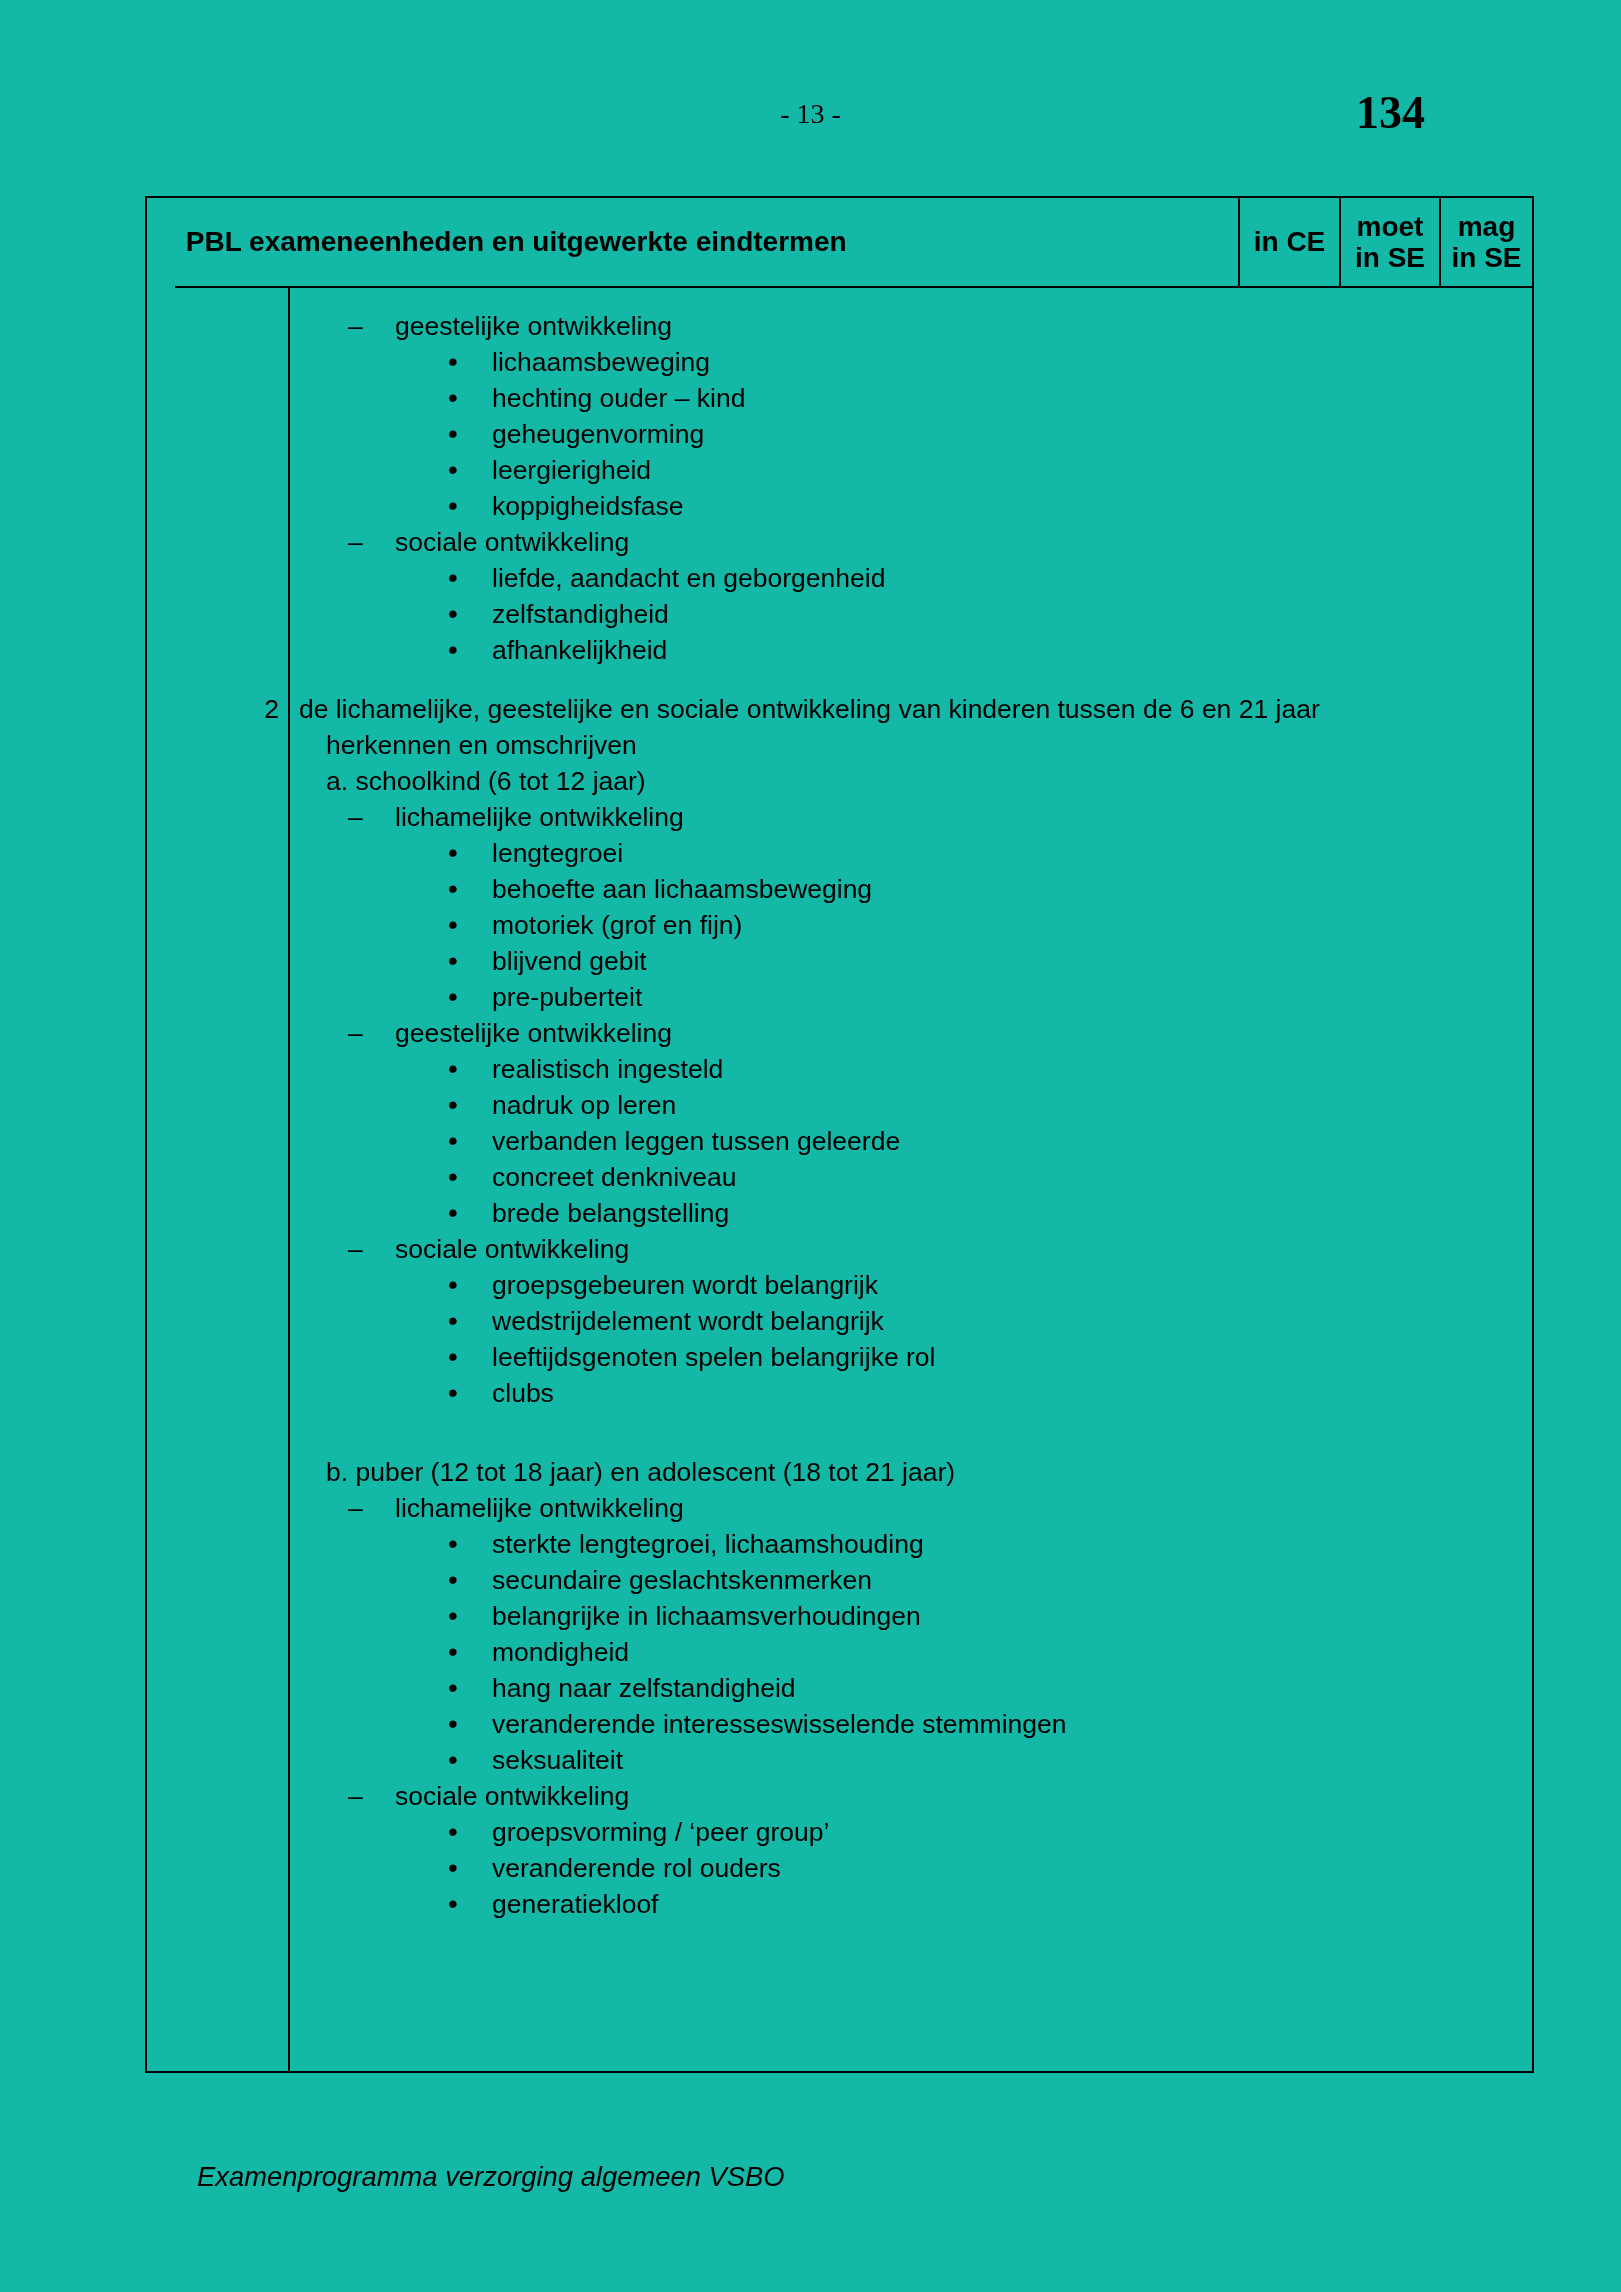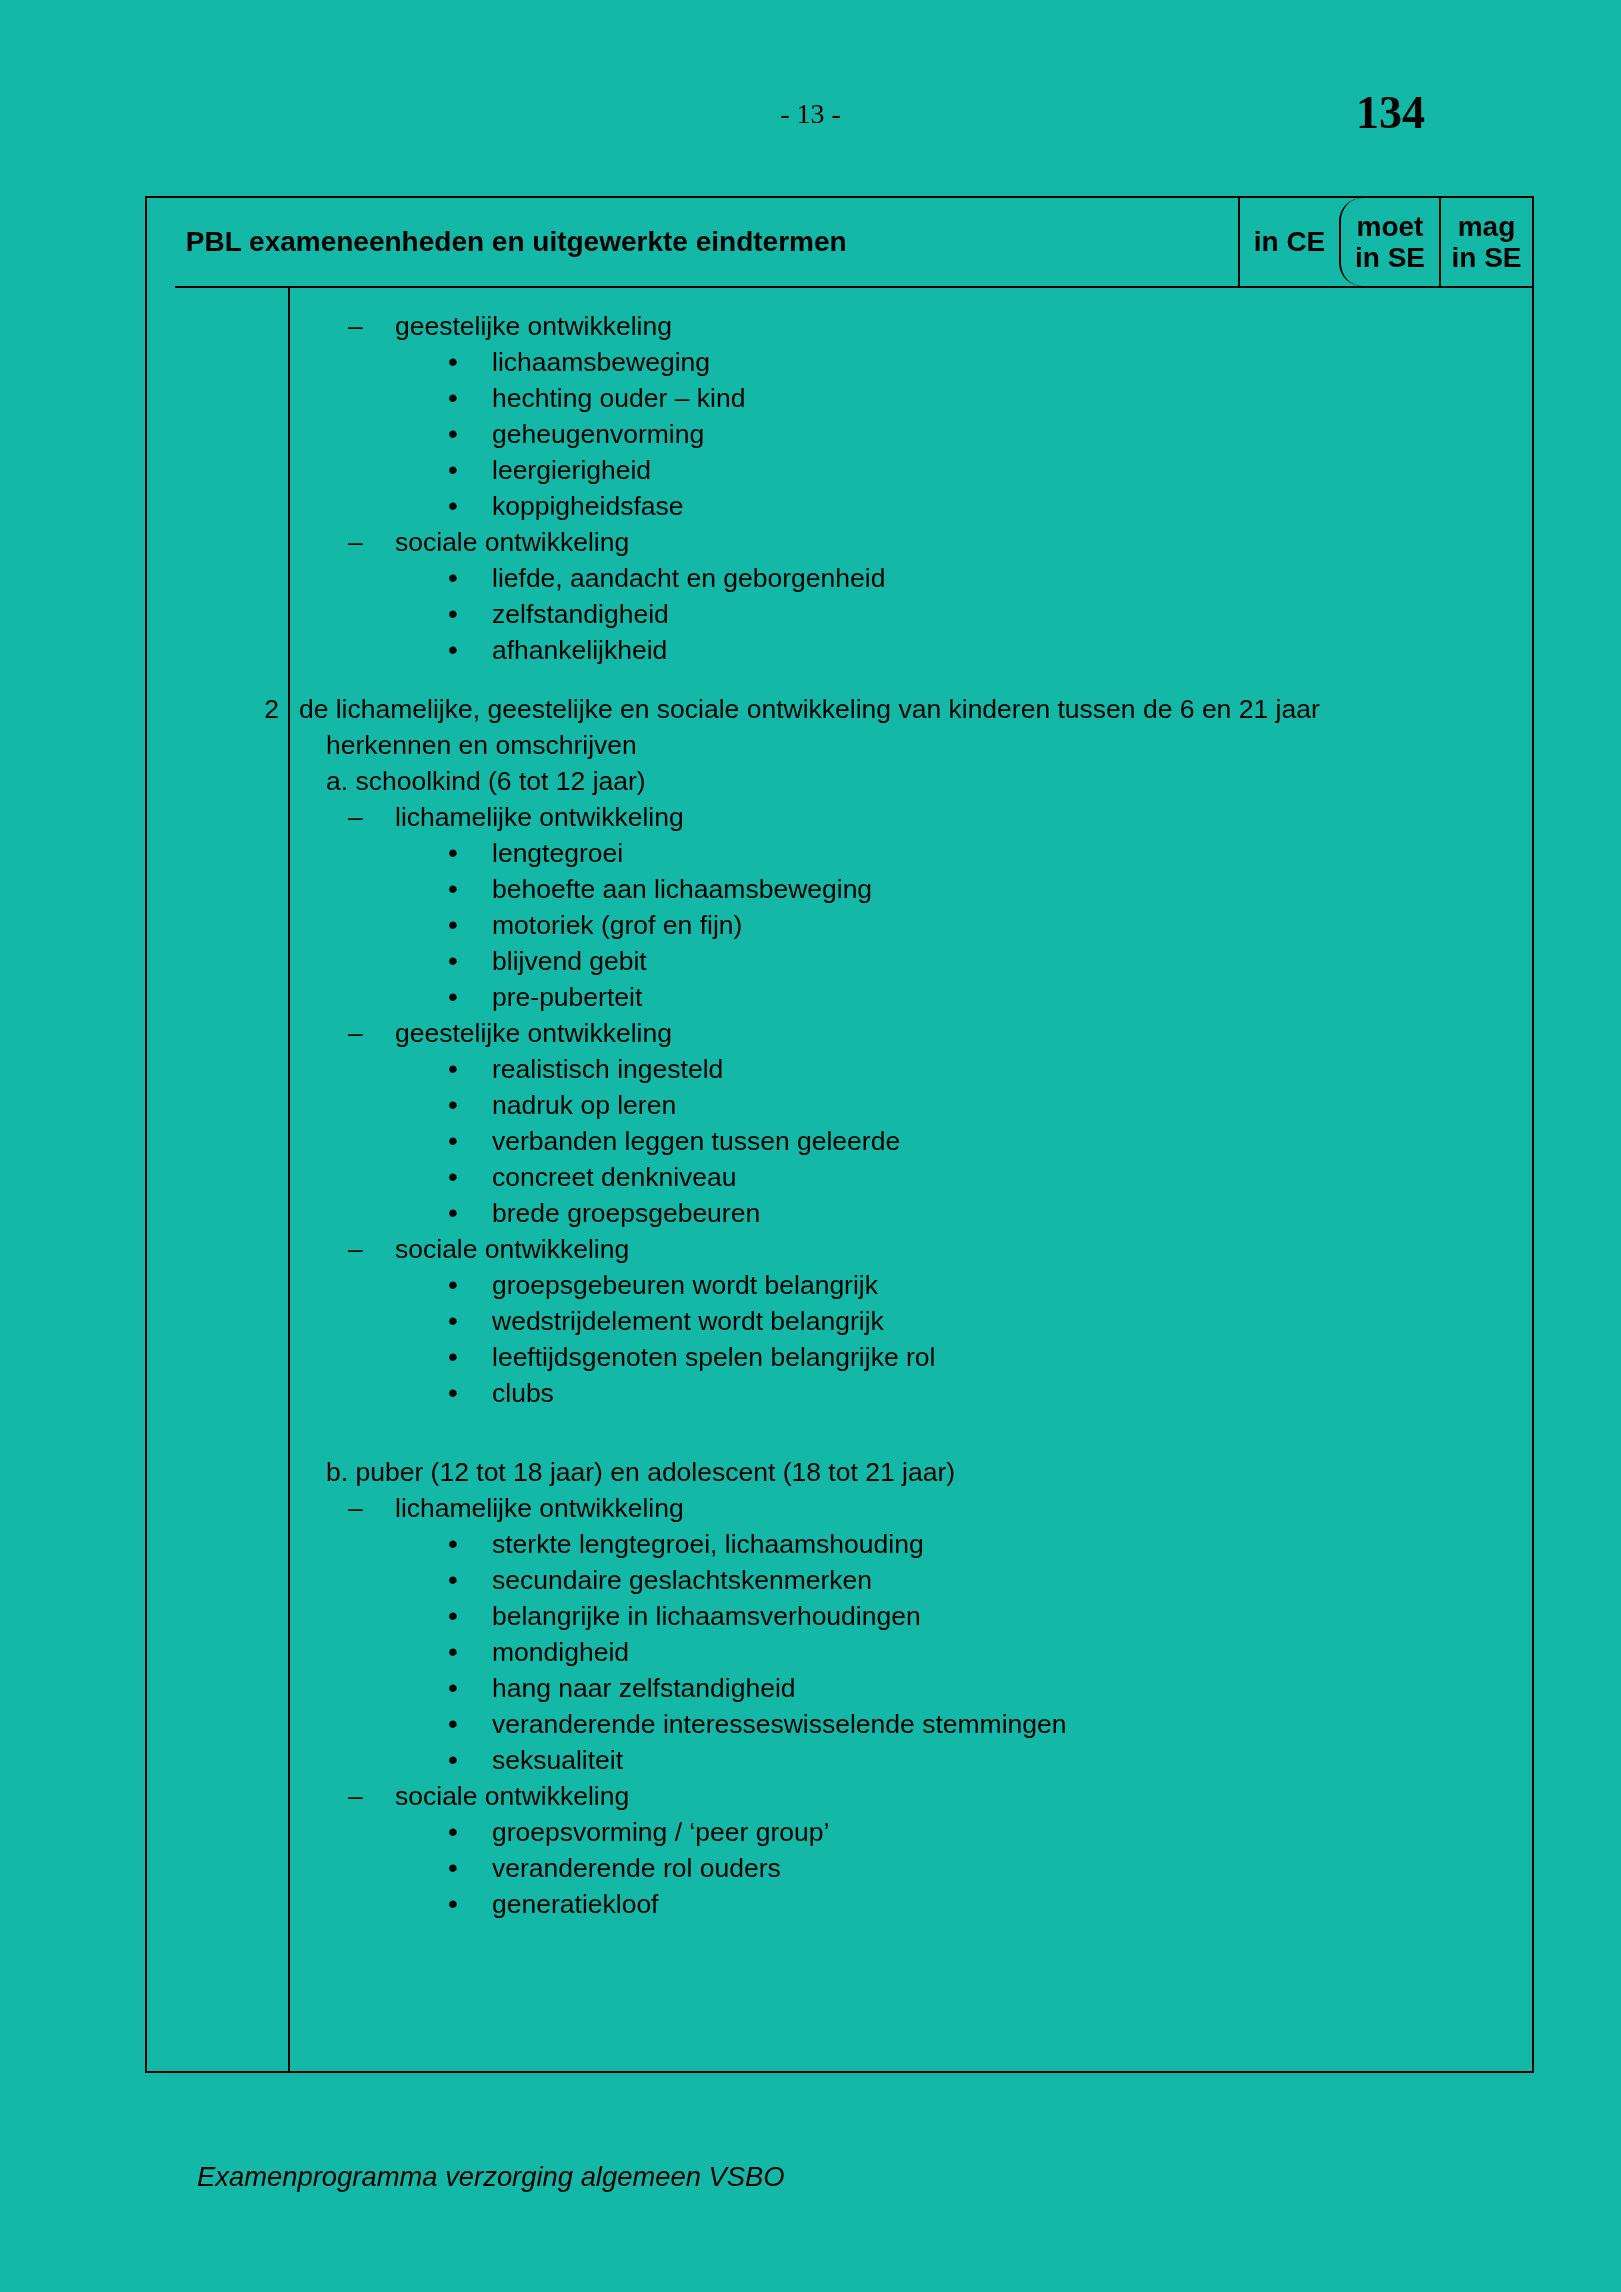--- a/index.html
+++ b/index.html
@@ -36,21 +36,21 @@
     border-bottom:2.9px solid #000;
     margin-left:28px;
   }
   .th {
     display:flex; flex-direction:column; justify-content:center;
     font-weight:bold; font-size:28px; line-height:1.12;
     box-sizing:border-box;
   }
   .th.main { flex:1; padding-left:10.8px; align-items:flex-start; }
   .th.cse  { width:101px; border-left:2px solid #000; align-items:center; text-align:center; }
-  .th.cmoet{ width:100px; border-left:2px solid #000; align-items:center; text-align:center;border-radius:23px; }
+  .th.cmoet{ width:100px; border-left:2px solid #000; align-items:center; text-align:center; }
   .th.cmag { width:93px;  border-left:2px solid #000; align-items:center; text-align:center; }
   .tbody {
     position:relative;
     height:1783px;
   }
   .vline {
     position:absolute; left:141px; top:0; bottom:0; width:2px;
     background:#000;
   }
   .content {
@@ -196,21 +196,21 @@
           <div class="ln bullet">
             <span class="glyph">•</span>
             <span class="txt">verbanden leggen tussen geleerde</span>
           </div>
           <div class="ln bullet">
             <span class="glyph">•</span>
             <span class="txt">concreet denkniveau</span>
           </div>
           <div class="ln bullet">
             <span class="glyph">•</span>
-            <span class="txt">brede groepsgebeuren</span>
+            <span class="txt">brede belangstelling</span>
           </div>
           <div class="ln dash">
             <span class="glyph">–</span>
             <span class="txt">sociale ontwikkeling</span>
           </div>
           <div class="ln bullet">
             <span class="glyph">•</span>
             <span class="txt">groepsgebeuren wordt belangrijk</span>
           </div>
           <div class="ln bullet">

